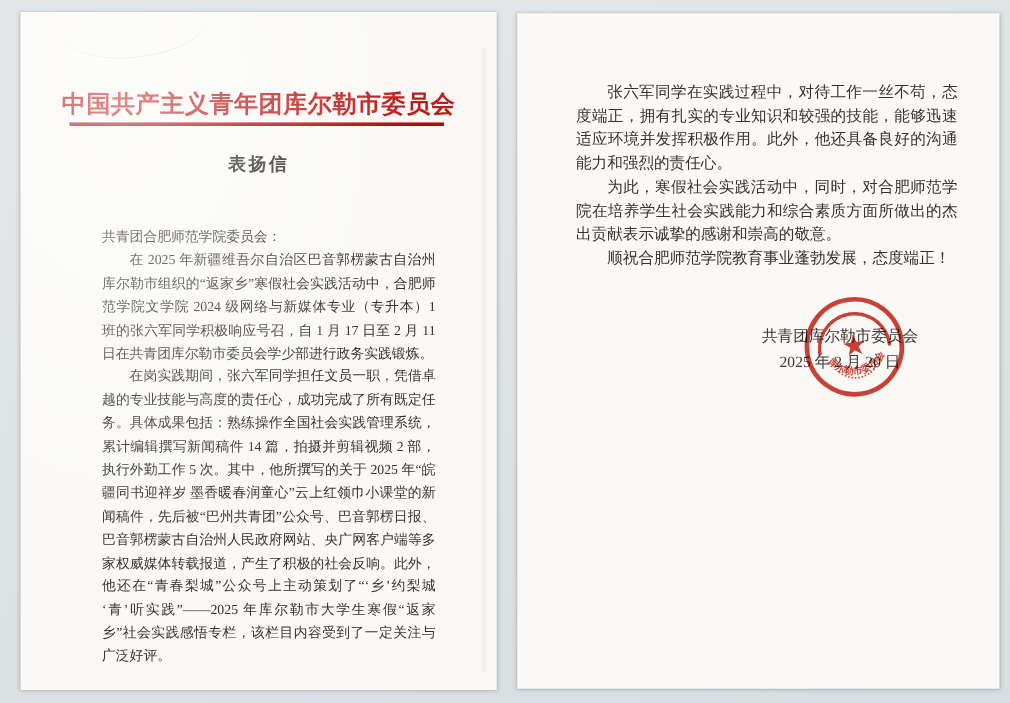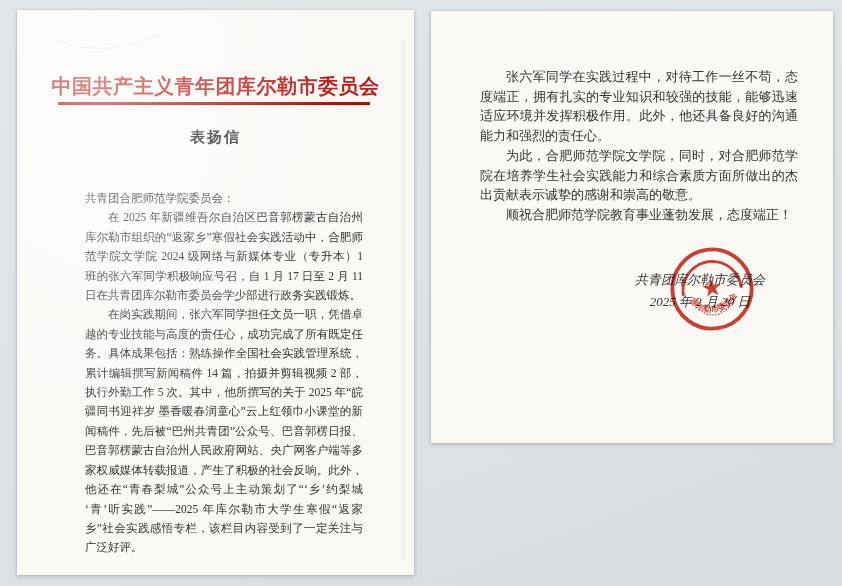--- a/index.html
+++ b/index.html
@@ -7,21 +7,21 @@
   body{
     font-family:"Liberation Serif","DejaVu Serif",serif;
     background:linear-gradient(160deg,#e3e7e9 0%,#dde2e5 55%,#d8dde1 100%);
     position:relative; overflow:hidden;
   }
   .page{
     position:absolute; background:#faf9f6;
     box-shadow:0 1px 4px rgba(40,50,60,.28), 0 0 1px rgba(40,50,60,.2);
   }
   .page-left{ left:17px; top:10px; width:397px; height:565px; }
-  .page-right{ left:431px; top:11px; width:402px; height:432px; }
+  .page-right{ left:431px; top:11px; width:402px; height:563px; }
 
   
   .crease-corner{
     position:absolute; left:36px; top:-14px; width:120px; height:52px;
     border-bottom:1px solid rgba(120,120,118,.16); border-radius:50%;
     transform:rotate(-7deg);
   }
   .crease-vert{
     position:absolute; right:8px; top:30px; width:6px; height:520px;
     background:linear-gradient(90deg,rgba(0,0,0,0) 0%,rgba(90,95,100,.07) 60%,rgba(0,0,0,0) 100%);
@@ -52,21 +52,21 @@
   .page-left .letter-body{ left:68px; top:179px; width:278px; font-size:11.5px; line-height:19.4px; }
   .page-right .letter-body{ left:49px; top:56px; width:318px; font-size:13px; line-height:19.7px; }
   .letter-body p{
     text-align:justify; text-justify:inter-character; text-indent:2em;
     margin:0;
   }
   .salutation{ text-indent:0 !important; }
 
   .signature-block{
     position:absolute; top:258px; right:68px; text-align:center;
-    font-size:13px; line-height:22px; color:#3a3734; z-index:1;font-style:italic;
+    font-size:13px; line-height:22px; color:#3a3734; z-index:1;
   }
 
   .seal{
     position:absolute; left:238px; top:235px; width:86px; height:86px; z-index:2;
     transform:rotate(-8deg); opacity:.88; mix-blend-mode:multiply;
   }
 </style>
 </head>
 <body>
 
@@ -81,21 +81,21 @@
   <div class="letter-body">
     <p class="salutation">共青团合肥师范学院委员会：</p>
     <p>在 2025 年新疆维吾尔自治区巴音郭楞蒙古自治州库尔勒市组织的“返家乡”寒假社会实践活动中，合肥师范学院文学院 2024 级网络与新媒体专业（专升本）1 班的张六军同学积极响应号召，自 1 月 17 日至 2 月 11 日在共青团库尔勒市委员会学少部进行政务实践锻炼。</p>
     <p>在岗实践期间，张六军同学担任文员一职，凭借卓越的专业技能与高度的责任心，成功完成了所有既定任务。具体成果包括：熟练操作全国社会实践管理系统，累计编辑撰写新闻稿件 14 篇，拍摄并剪辑视频 2 部，执行外勤工作 5 次。其中，他所撰写的关于 2025 年“皖疆同书迎祥岁 墨香暖春润童心”云上红领巾小课堂的新闻稿件，先后被“巴州共青团”公众号、巴音郭楞日报、巴音郭楞蒙古自治州人民政府网站、央广网客户端等多家权威媒体转载报道，产生了积极的社会反响。此外，他还在“青春梨城”公众号上主动策划了“‘乡’约梨城 ‘青’听实践”——2025 年库尔勒市大学生寒假“返家乡”社会实践感悟专栏，该栏目内容受到了一定关注与广泛好评。</p>
   </div>
 </div>
 
 <div class="page page-right">
   <div class="letter-body">
     <p>张六军同学在实践过程中，对待工作一丝不苟，态度端正，拥有扎实的专业知识和较强的技能，能够迅速适应环境并发挥积极作用。此外，他还具备良好的沟通能力和强烈的责任心。</p>
-    <p>为此，合肥师范学院文学院，同时，对合肥师范学院在培养学生社会实践能力和综合素质方面所做出的杰出贡献表示诚挚的感谢和崇高的敬意。</p>
+    <p>为此，寒假社会实践活动中，同时，对合肥师范学院在培养学生社会实践能力和综合素质方面所做出的杰出贡献表示诚挚的感谢和崇高的敬意。</p>
     <p>顺祝合肥师范学院教育事业蓬勃发展，态度端正！</p>
   </div>
 
   <div class="signature-block">
     <div>共青团库尔勒市委员会</div>
     <div>2025 年 2 月 20 日</div>
   </div>
 
   <svg class="seal" viewBox="0 0 100 100">
     <defs>

